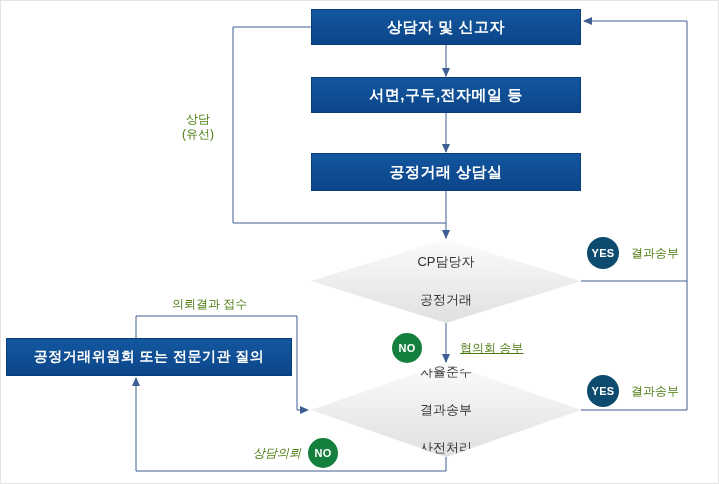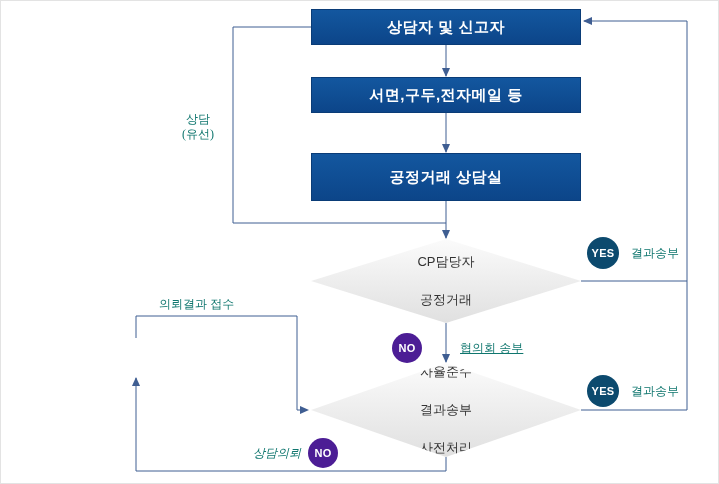--- a/index.html
+++ b/index.html
@@ -54,25 +54,25 @@
     border-radius: 50%;
     display: flex;
     align-items: center;
     justify-content: center;
     color: #ffffff;
     font-weight: bold;
     font-size: 11px;
     letter-spacing: 0.3px;
   }
   .badge.yes { width: 32px; height: 32px; background: #0c4a6e; }
-  .badge.no  { width: 30px; height: 30px; background: #4c1d95; }
+  .badge.no  { width: 30px; height: 30px; background: #15803d; }
   .lbl {
     position: absolute;
     font-size: 12px;
-    color: #0f766e;
+    color: #4d7c0f;
     white-space: nowrap;
     line-height: 1.25;
   }
   .lbl.center { text-align: center; }
 </style>
 </head>
 <body>
 
 <div class="canvas">
 
@@ -98,22 +98,23 @@
     <polygon points="131,385 139,385 135,376"></polygon>
 
     <path d="M135,337 V315 H296 V409 H299"></path>
     <polygon points="299,405 299,413 308,409"></polygon>
   </svg>
 
   <div class="box" style="left:310px; top:76px; width:270px; height:36px;">서면,구두,전자메일 등</div>
 
   <div class="box" style="left:310px; top:8px; width:270px; height:36px;">상담자 및 신고자</div>
 
-  <div class="box" style="left:310px; top:152px; width:270px; height:48px;">공정거래 상담실</div>
+  <div class="box" style="left:310px; top:152px; width:270px; height:38px;">공정거래 상담실</div>
 
+  <div class="box" style="left:5px; top:337px; width:286px; height:38px; font-size:14px;">공정거래위원회 또는 전문기관 질의</div>
 
   <div class="diamond" style="left:310px; top:238px; width:270px; height:84px;">
     <span>CP담당자</span>
     <span>공정거래</span>
   </div>
 
   <div class="diamond" style="left:310px; top:362px; width:270px; height:94px;">
     <span>자율준수</span>
     <span>결과송부</span>
     <span>사전처리</span>
@@ -122,24 +123,24 @@
   <div class="badge yes" style="left:586px; top:236px;">YES</div>
 
   <div class="badge yes" style="left:586px; top:374px;">YES</div>
 
   <div class="badge no" style="left:391px; top:332px;">NO</div>
 
   <div class="badge no" style="left:307px; top:437px;">NO</div>
 
   <div class="lbl center" style="left:172px; top:111px; width:50px;">
     <span style="display:block;">상담</span>
-    <span style="display:block;font-family:Liberation Serif, serif;">(유선)</span>
+    <span style="display:block;">(유선)</span>
   </div>
 
-  <div class="lbl" style="left:158px; top:296px;">의뢰결과 접수</div>
+  <div class="lbl" style="left:171px; top:296px;">의뢰결과 접수</div>
 
   <div class="lbl" style="left:459px; top:340px;text-decoration:underline;">협의회 송부</div>
 
   <div class="lbl" style="left:252px; top:445px;font-style:italic;">상담의뢰</div>
 
   <div class="lbl" style="left:630px; top:245px;">결과송부</div>
 
   <div class="lbl" style="left:630px; top:383px;">결과송부</div>
 
 </div>

